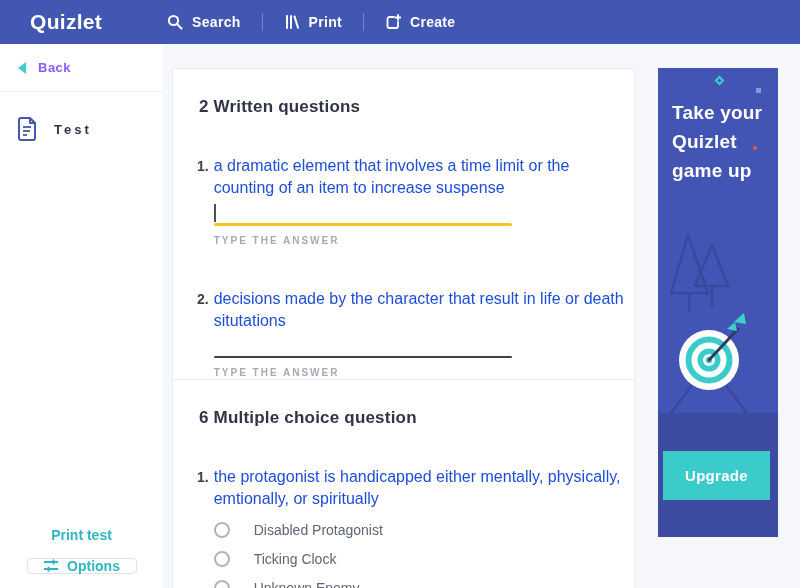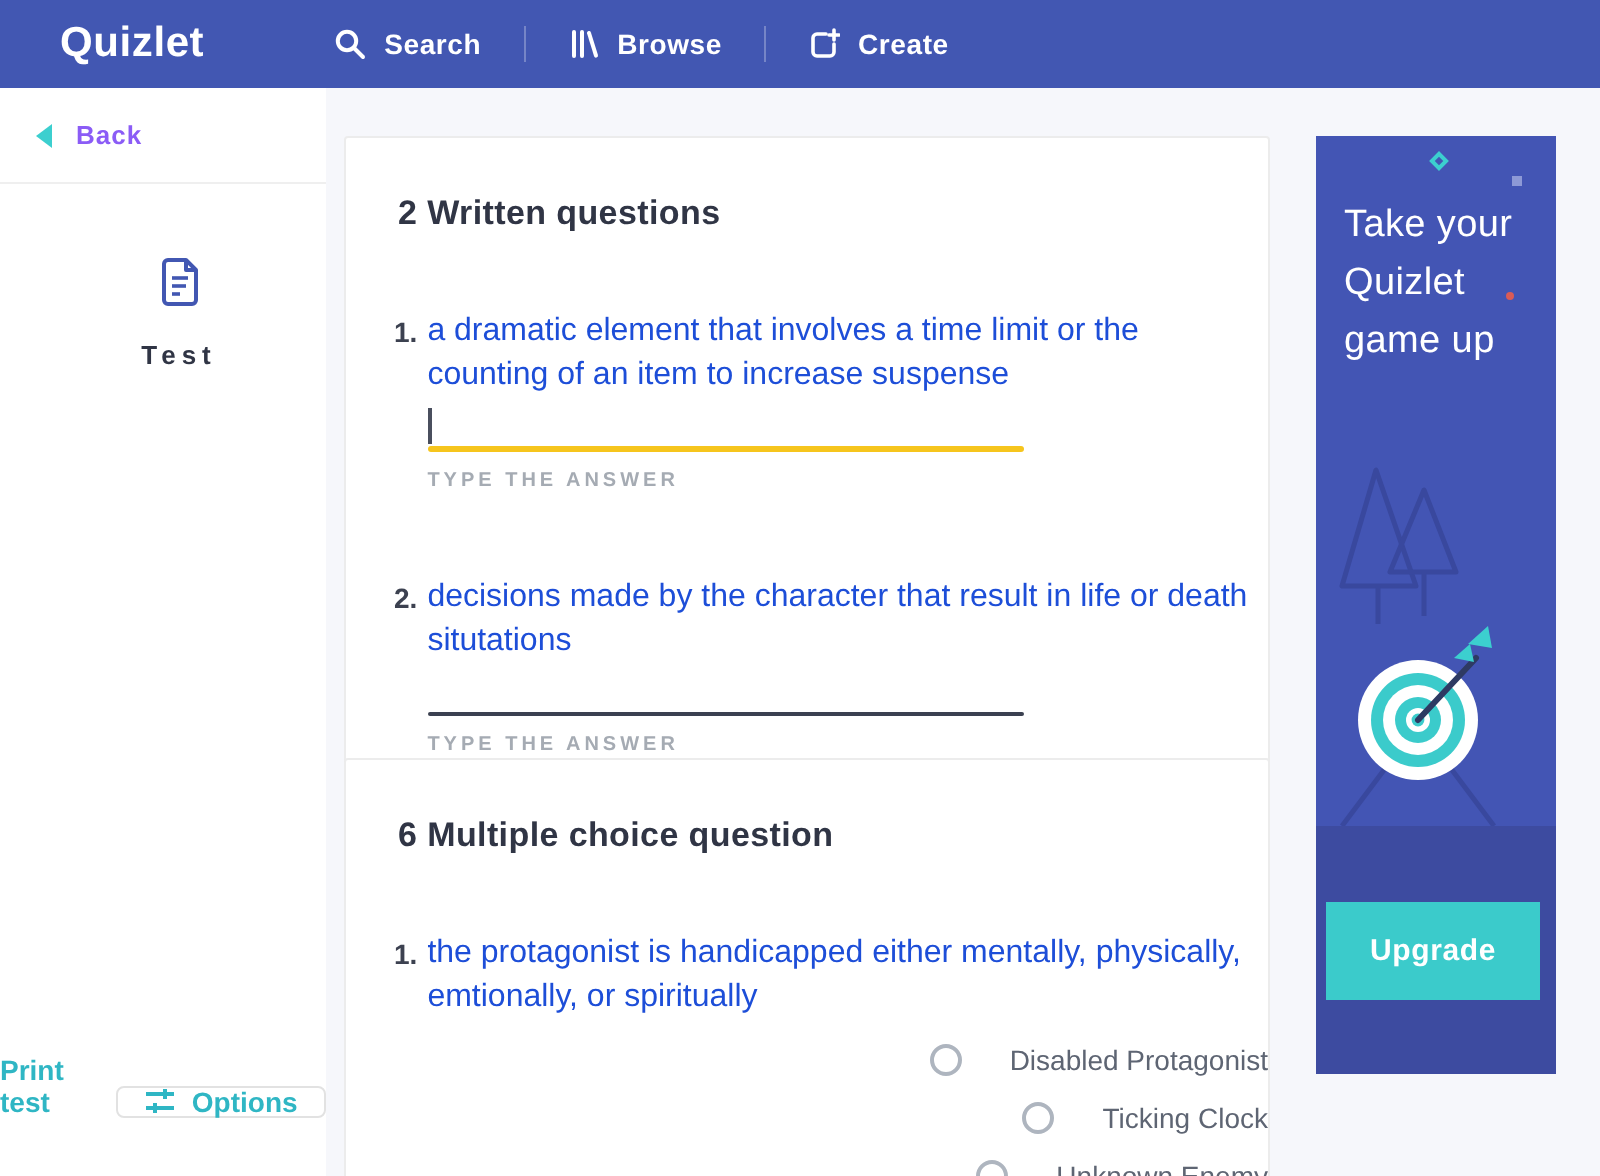--- a/index.html
+++ b/index.html
@@ -27,23 +27,23 @@
   }
 
   
   .sidebar {
     position: absolute; top: 44px; left: 0; width: 163px; bottom: 0;
     background: #fff; display: flex; flex-direction: column;
   }
   .back-row { height: 48px; display: flex; align-items: center; padding-left: 18px; gap: 12px; border-bottom: 1px solid #efefef; cursor: pointer; }
   .back-triangle { width: 0; height: 0; border-top: 6px solid transparent; border-bottom: 6px solid transparent; border-right: 8px solid #3ccfcf; }
   .back-label { font-size: 13px; font-weight: bold; color: #8b5cf6; letter-spacing: .5px; }
-  .test-item { margin-top: 36px; display: flex; align-items: center; padding-left: 16px; gap: 16px; cursor: pointer; flex-direction: column; }
+  .test-item { margin-top: 24px; display: flex; align-items: center; padding-left: 16px; gap: 16px; cursor: pointer; }
   .test-label { font-size: 13px; font-weight: bold; color: #303545; letter-spacing: 3px; }
-  .sidebar-bottom { margin-top: auto; display: flex; flex-direction: row; align-items: center; padding-bottom: 14px; }
+  .sidebar-bottom { margin-top: auto; display: flex; flex-direction: column; align-items: center; padding-bottom: 14px; }
   .print-link { color: #2fb6c4; font-size: 14px; font-weight: bold; margin-bottom: 15px; cursor: pointer; }
   .options-button {
     width: 110px; height: 16px; background: #fff; border: 1px solid #e2e2e2; border-radius: 4px;
     display: flex; align-items: center; justify-content: center; gap: 8px;
     color: #2fb6c4; font-family: "Liberation Sans", sans-serif; font-size: 14px; font-weight: bold; cursor: pointer;
   }
 
   
   .content { position: absolute; left: 163px; top: 44px; right: 0; bottom: 0; }
   .card {
@@ -58,29 +58,29 @@
   .qnum { font-weight: bold; color: #3c4150; font-size: 14px; margin-right: 5px; line-height: 22px; }
   .qbody { flex: 1; }
   .qtext { margin: 0; font-size: 16px; line-height: 22px; color: #1d4ed8; max-width: 424px; }
   .answer { margin-top: 3px; }
   .cursor-row { height: 20px; display: flex; align-items: flex-end; }
   .cursor { width: 2px; height: 18px; background: #4a4f5e; }
   .answer-line { width: 298px; height: 3px; background: #f6c51d; border-radius: 2px; margin-top: 1px; }
   .answer-line.plain { height: 2px; background: #3b4151; }
   .answer-label { margin-top: 9px; font-size: 10px; font-weight: bold; letter-spacing: 2px; color: #a5abb3; }
   .options-list { margin-top: 12px; }
-  .option-row { display: flex; align-items: center; gap: 24px; margin-bottom: 13px; cursor: pointer; justify-content: flex-end; }
+  .option-row { display: flex; align-items: center; gap: 24px; margin-bottom: 13px; cursor: pointer; }
   .radio-circle { width: 16px; height: 16px; border: 2px solid #aeb5bf; border-radius: 50%; background: #fff; flex: none; }
   .option-label { font-size: 14px; color: #5e6573; }
 
   
   .ad { position: absolute; left: 658px; top: 68px; width: 120px; height: 469px; background: #4355b4; overflow: hidden; }
   .ad-band { position: absolute; left: 0; right: 0; bottom: 0; height: 124px; background: #3d4ba0; }
   .ad-art { position: absolute; top: 0; left: 0; }
-  .ad-headline { position: absolute; top: 30px; left: 14px; color: #fff; font-size: 19px; font-weight: normal; line-height: 29px; letter-spacing: .2px; }
+  .ad-headline { position: absolute; top: 30px; left: 14px; color: #fff; font-size: 19px; font-weight: bold; line-height: 29px; letter-spacing: .2px; }
   .ad-headline span { display: block; }
   .deco-diamond { position: absolute; left: 58px; top: 9px; width: 7px; height: 7px; border: 2px solid #3ccfcf; transform: rotate(45deg); }
   .deco-square { position: absolute; left: 98px; top: 20px; width: 5px; height: 5px; background: #8d99d6; }
   .deco-dot { position: absolute; left: 95px; top: 78px; width: 4px; height: 4px; border-radius: 50%; background: #d95b56; }
   .upgrade-button {
     position: absolute; left: 5px; top: 383px; width: 107px; height: 49px;
     background: #3bcbcb; border: none; color: #fff;
     font-family: "Liberation Sans", sans-serif; font-size: 15px; font-weight: bold;
     display: flex; align-items: center; justify-content: center; cursor: pointer; letter-spacing: .3px;
   }
@@ -100,21 +100,21 @@
         </svg>
         <span>Search</span>
       </div>
       <div class="nav-divider"></div>
       <div class="nav-item">
         <svg width="16" height="16" viewBox="0 0 16 16">
           <line x1="3" y1="2" x2="3" y2="14" stroke="#fff" stroke-width="2" stroke-linecap="round"></line>
           <line x1="7" y1="2" x2="7" y2="14" stroke="#fff" stroke-width="2" stroke-linecap="round"></line>
           <line x1="10.5" y1="2.5" x2="14" y2="13.8" stroke="#fff" stroke-width="2" stroke-linecap="round"></line>
         </svg>
-        <span>Browse</span>
+        <span>Print</span>
       </div>
       <div class="nav-divider"></div>
       <div class="nav-item">
         <svg width="16" height="16" viewBox="0 0 16 16">
           <path d="M9 3 H4.5 A2 2 0 0 0 2.5 5 V12 A2 2 0 0 0 4.5 14 H11 A2 2 0 0 0 13 12 V8" stroke="#fff" stroke-width="1.8" fill="none" stroke-linecap="round"></path>
           <line x1="13" y1="1" x2="13" y2="6" stroke="#fff" stroke-width="1.8" stroke-linecap="round"></line>
           <line x1="10.5" y1="3.5" x2="15.5" y2="3.5" stroke="#fff" stroke-width="1.8" stroke-linecap="round"></line>
         </svg>
         <span>Create</span>
       </div>

